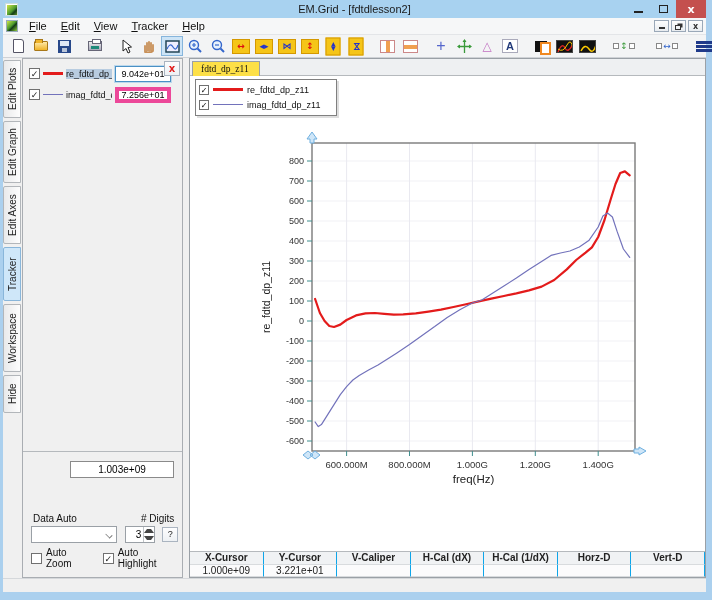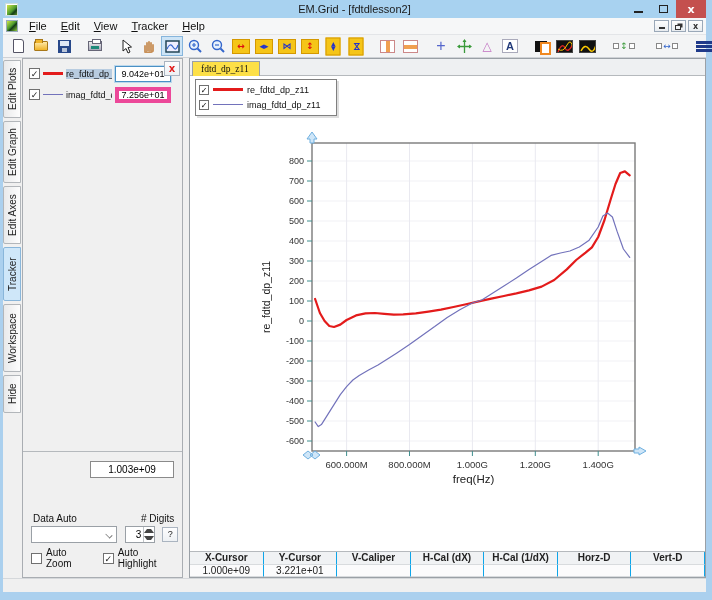--- a/index.html
+++ b/index.html
@@ -79,21 +79,21 @@
   .lsample { width:20px; flex:none; }
   .lsample div { width:100%; }
   .p-label { font-size:9px; color:#111; width:46px; overflow:hidden; white-space:nowrap; flex:none; }
   .p-label.hl { background:#b8cce0; }
   .p-val { width:56px; height:16px; font-size:9px; text-align:center; border:4px solid #ec4899; background:#fff; font-family:"Liberation Sans",sans-serif; }
   .p-val.focus { border:1px solid #4a90c4; outline:1px solid #bcd8ec; }
   .close-x { position:absolute; top:2px; right:2px; width:16px; height:15px; border:1px solid #aab4c0; background:linear-gradient(#fcfdfe,#eef1f4);
              color:#e02020; font-weight:bold; font-size:10px; line-height:13px; text-align:center; font-family:"DejaVu Sans",sans-serif; }
   .controls { flex:none; height:125px; padding-top:6px; position:relative; }
   .xv-label { font-size:10px; color:#111; text-align:right; padding-right:22px; }
-  .xv-input { display:block; margin:3px 8px 0 auto; width:84px; height:17px; border:1px solid #8a8a8a; background:#fff;
+  .xv-input { display:block; margin:3px 8px 0 auto; width:104px; height:17px; border:1px solid #8a8a8a; background:#fff;
               font-size:10px; text-align:center; font-family:"Liberation Sans",sans-serif; }
   .dt-row { position:absolute; bottom:34px; left:8px; right:4px; }
   .dt-labels { display:flex; font-size:10px; color:#111; }
   .dt-labels .l1 { margin-left:2px; } .dt-labels .l2 { margin-left:64px; }
   .dt-inputs { display:flex; align-items:center; margin-top:2px; }
   .combo { width:88px; height:17px; border:1px solid #9aa0a6; background:#fff; position:relative; }
   .combo .chev { position:absolute; right:4px; top:5px; width:6px; height:6px; border-right:1.5px solid #777; border-bottom:1.5px solid #777; transform:rotate(45deg) scale(1,.7); }
   .spin { margin-left:8px; width:30px; height:17px; border:1px solid #9aa0a6; background:#fff; display:flex; }
   .spin input { width:17px; border:none; font-size:10px; text-align:right; padding-right:2px; font-family:"Liberation Sans",sans-serif; }
   .spin .arr { width:11px; display:flex; flex-direction:column; border-left:1px solid #c0c4c8; }

